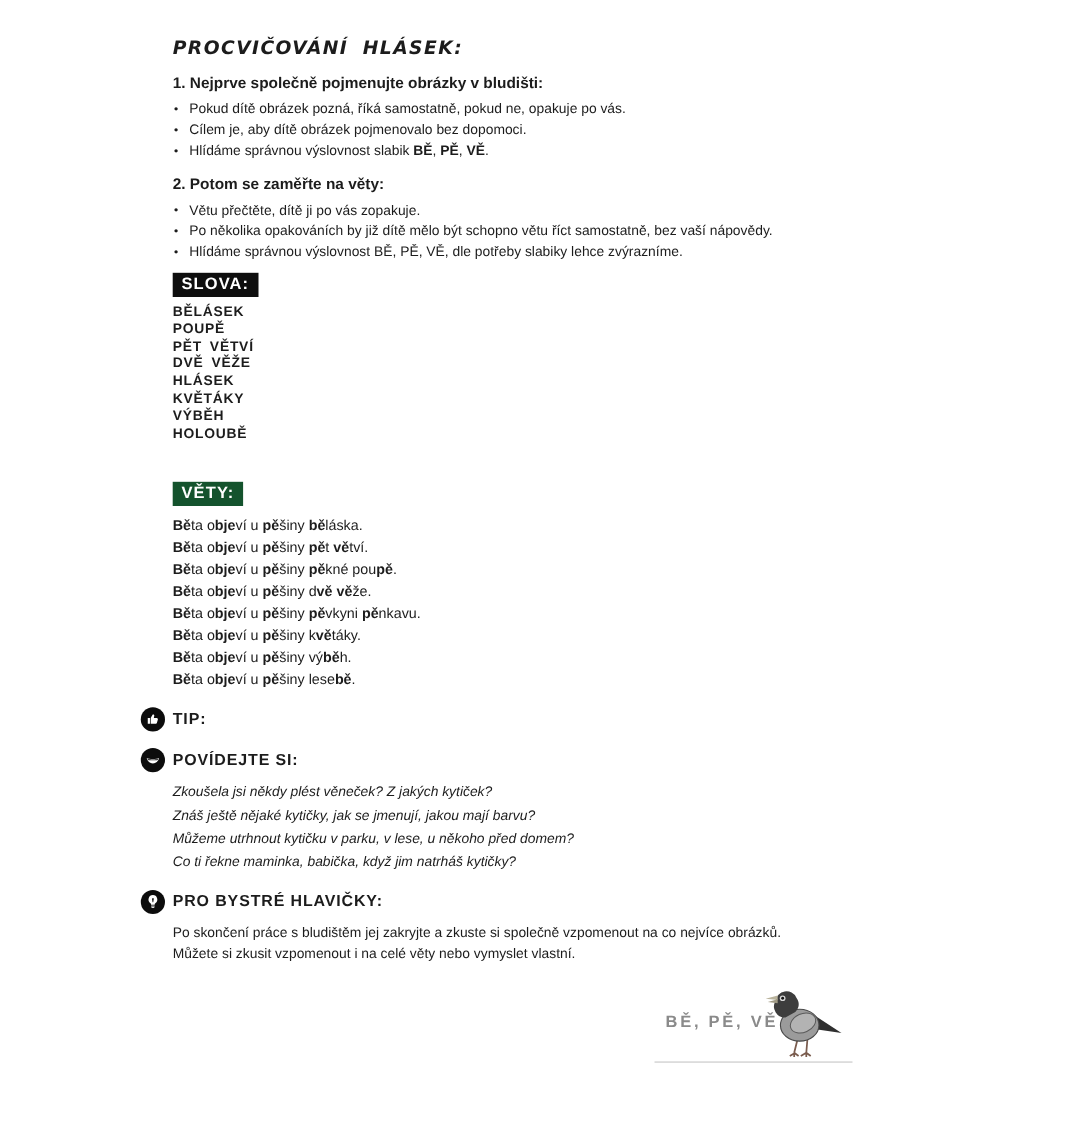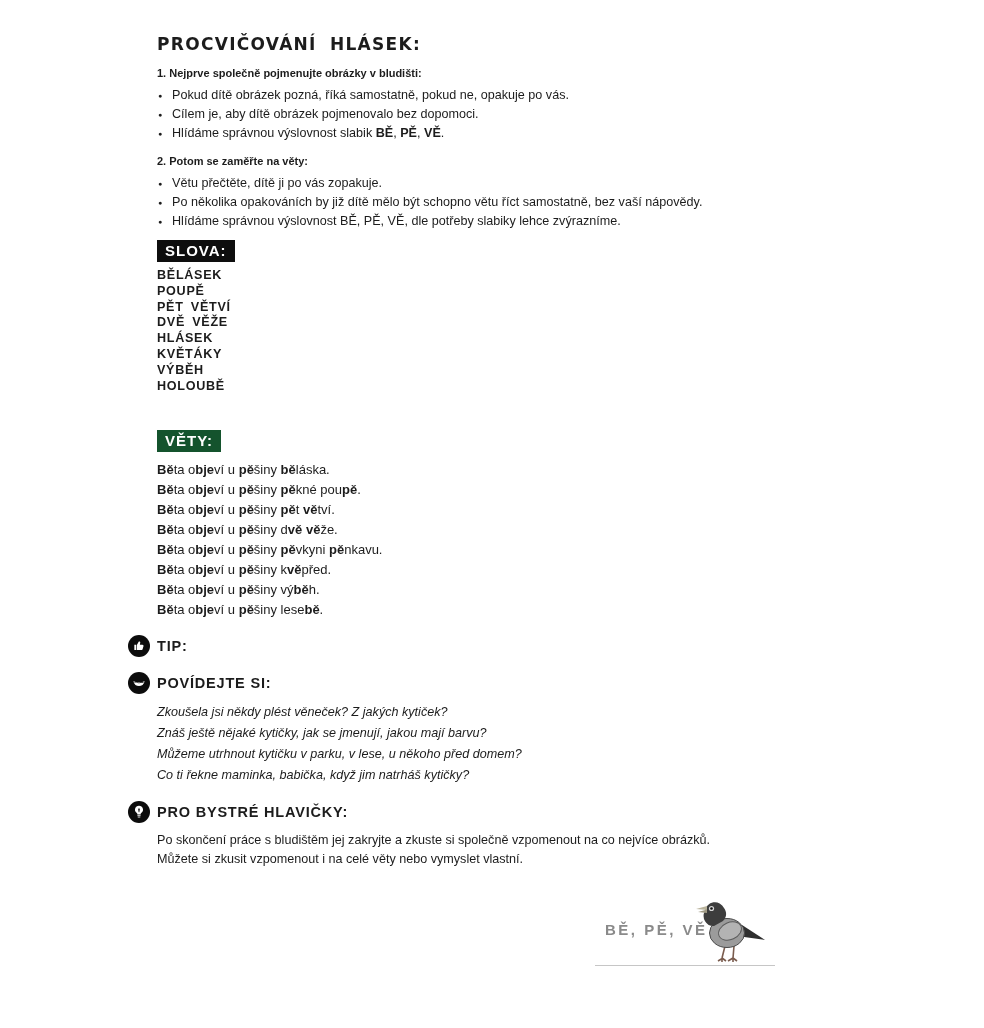--- a/index.html
+++ b/index.html
@@ -1,21 +1,21 @@
 <!DOCTYPE html>
 <html><head>
 <meta charset="utf-8">
 <style>
   html,body{margin:0;padding:0;}
   body{width:984px;height:1028px;background:#fff;position:relative;
        font-family:"Liberation Sans",sans-serif;color:#1c1c1c;overflow:hidden;}
   .content{position:absolute;left:157px;top:34px;width:755px;}
   .page-title{font-family:"DejaVu Sans",sans-serif;font-size:17px;font-weight:bold;
-       letter-spacing:1.3px;margin:0 0 13px;word-spacing:6px;}
-  .subhead{font-size:11px;font-weight:bold;margin:12px 0 7px;}
+       letter-spacing:1.3px;margin:0 0 13px;word-spacing:6px;font-style:italic;}
+  .subhead{font-size:14px;font-weight:bold;margin:12px 0 7px;}
   ul.bullets{list-style:none;margin:0;padding:0;}
   ul.bullets li{font-size:12.6px;line-height:19px;padding-left:15px;position:relative;}
   ul.bullets li::before{content:"\25CF";position:absolute;left:1px;top:0;font-size:7px;line-height:19px;}
   .block-label{display:inline-block;color:#fff;font-weight:bold;font-size:15px;
        letter-spacing:1px;padding:2px 8px 3px;margin:9px 0 6px;}
   .label-black{background:#0e0e0e;}
   .label-gray{background:#14532d;margin-top:36px;}
   .words .word{font-size:12.6px;font-weight:bold;letter-spacing:.7px;line-height:15.8px;word-spacing:3px;}
   .sentences{margin-top:2px;}
   .sentences .sentence{font-size:13px;line-height:20px;}
@@ -67,25 +67,25 @@
         <div class="word">KVĚTÁKY</div>
         <div class="word">VÝBĚH</div>
         <div class="word">HOLOUBĚ</div>
       </div>
   </div>
 
   <div>
     <span class="block-label label-gray">VĚTY:</span>
     <div class="sentences" id="sentences">
         <div class="sentence"><b>Bě</b><span>ta o</span><b>bje</b><span>ví u </span><b>pě</b><span>šiny </span><b>bě</b><span>láska.</span></div>
+        <div class="sentence"><b>Bě</b><span>ta o</span><b>bje</b><span>ví u </span><b>pě</b><span>šiny </span><b>pě</b><span>t </span><b>vě</b><span>tví.</span></div>
         <div class="sentence"><b>Bě</b><span>ta o</span><b>bje</b><span>ví u </span><b>pě</b><span>šiny </span><b>pě</b><span>kné pou</span><b>pě</b><span>.</span></div>
-        <div class="sentence"><b>Bě</b><span>ta o</span><b>bje</b><span>ví u </span><b>pě</b><span>šiny </span><b>pě</b><span>t </span><b>vě</b><span>tví.</span></div>
         <div class="sentence"><b>Bě</b><span>ta o</span><b>bje</b><span>ví u </span><b>pě</b><span>šiny d</span><b>vě</b><span> </span><b>vě</b><span>že.</span></div>
         <div class="sentence"><b>Bě</b><span>ta o</span><b>bje</b><span>ví u </span><b>pě</b><span>šiny </span><b>pě</b><span>vkyni </span><b>pě</b><span>nkavu.</span></div>
-        <div class="sentence"><b>Bě</b><span>ta o</span><b>bje</b><span>ví u </span><b>pě</b><span>šiny k</span><b>vě</b><span>před.</span></div>
+        <div class="sentence"><b>Bě</b><span>ta o</span><b>bje</b><span>ví u </span><b>pě</b><span>šiny k</span><b>vě</b><span>táky.</span></div>
         <div class="sentence"><b>Bě</b><span>ta o</span><b>bje</b><span>ví u </span><b>pě</b><span>šiny vý</span><b>bě</b><span>h.</span></div>
         <div class="sentence"><b>Bě</b><span>ta o</span><b>bje</b><span>ví u </span><b>pě</b><span>šiny lese</span><b>bě</b><span>.</span></div>
       </div>
   </div>
 
   <div class="icon-section">
     <div class="icon-heading">
       <span class="icon-circle">
         <svg width="16" height="16" viewBox="0 0 24 24">
           <path fill="#fff" d="M5 10h3v8H5zM9 18h6.6c.9 0 1.7-.6 1.9-1.5l1.3-4.4c.3-1-.5-2.1-1.6-2.1h-3.9l.6-3.2c.1-.8-.5-1.6-1.3-1.6-.5 0-.9.2-1.1.6L9 10z"></path>

